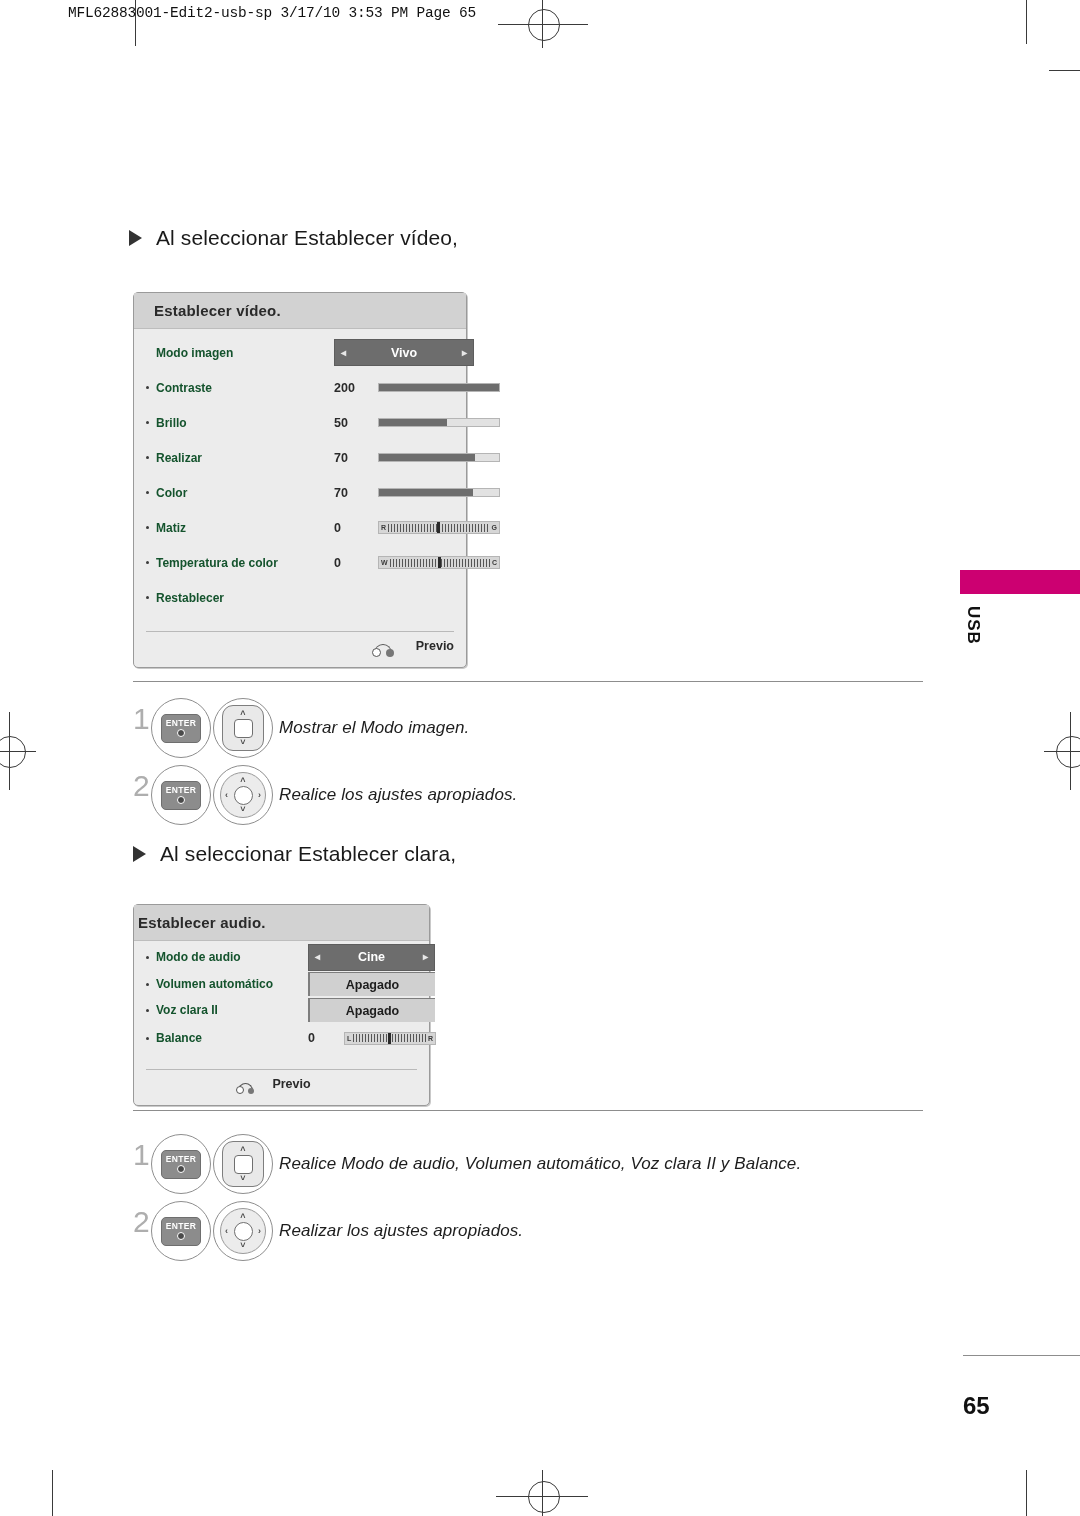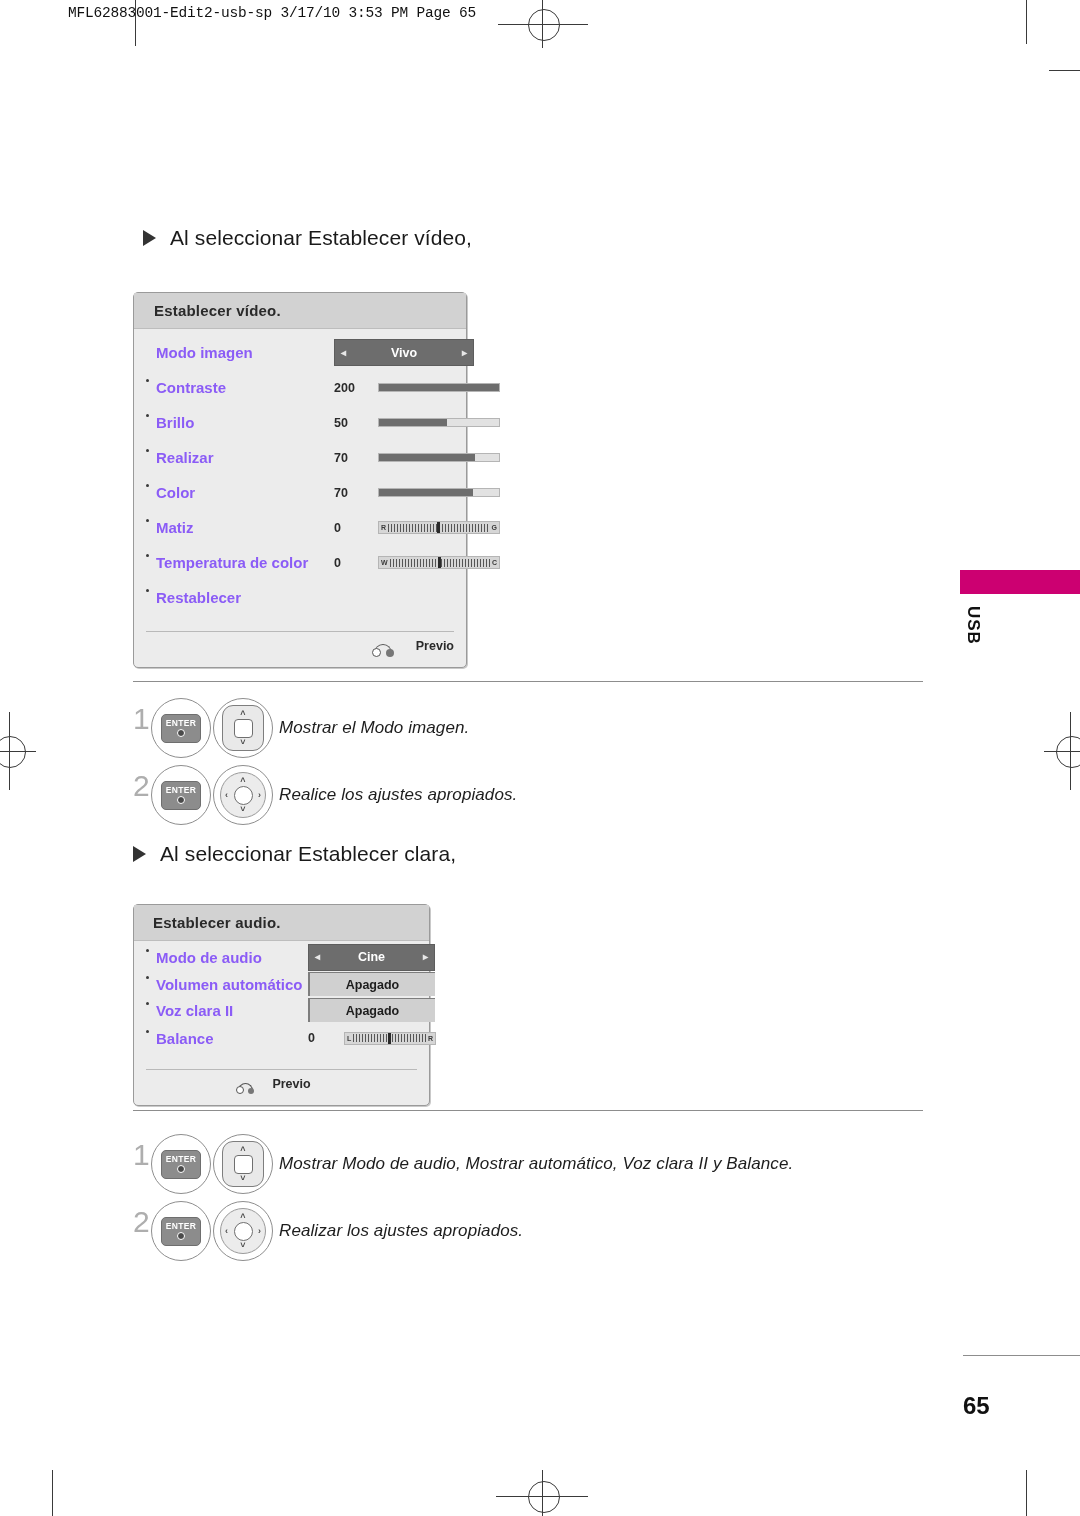--- a/index.html
+++ b/index.html
@@ -50,22 +50,22 @@
     border-bottom:1px solid #bdbdbd;
     letter-spacing:.2px;
   }
   .osd-body{position:relative;padding:6px 12px 0 12px;}
 
   .row{
     display:flex;align-items:center;
     height:35px;position:relative;
   }
   .row .lbl{
-    font-size:15px;font-weight:bold;color:#8b5cf6;
-    display:flex;align-items:flex-start;gap:7px;
+    font-size:12px;font-weight:bold;color:#14532d;
+    display:flex;align-items:center;gap:7px;
     white-space:nowrap;
   }
   .bullet{
     width:3px;height:3px;border-radius:50%;background:#3b3b3b;
     display:inline-block;flex:none;
   }
   .bullet.hidden{visibility:hidden;}
 
   .val-num{
     position:absolute;left:188px;width:40px;text-align:left;
@@ -220,21 +220,21 @@
 <div class="reg" style="left:1056px;top:736px;"></div>
 
 <div class="mark vline" style="left:52px;top:1470px;height:46px;"></div>
 <div class="mark vline" style="left:1026px;top:1470px;height:46px;"></div>
 <div class="mark hline" style="left:496px;top:1496px;width:92px;"></div>
 <div class="mark vline" style="left:542px;top:1470px;height:46px;"></div>
 <div class="reg" style="left:528px;top:1481px;"></div>
 
 <div class="slug">MFL62883001-Edit2-usb-sp  3/17/10 3:53 PM  Page 65</div>
 
-<div class="sec-head" style="left:143px;top:226px;">
+<div class="sec-head" style="left:129px;top:226px;">
   <span class="tri"></span>
   <span>Al seleccionar Establecer vídeo,</span>
 </div>
 
 <div class="osd" style="left:133px;top:292px;width:334px;">
   <div class="osd-title">Establecer vídeo.</div>
   <div class="osd-body">
 
     <div class="row">
       <span class="lbl">
@@ -380,21 +380,21 @@
   </span>
   <span class="step-text">Realice los ajustes apropiados.</span>
 </div>
 
 <div class="sec-head" style="left:133px;top:842px;">
   <span class="tri"></span>
   <span>Al seleccionar Establecer clara,</span>
 </div>
 
 <div class="osd" style="left:133px;top:904px;width:297px;">
-  <div class="osd-title" style="padding-left:19px;">Establecer audio.</div>
+  <div class="osd-title" style="padding-left:4px;">Establecer audio.</div>
   <div class="osd-body" style="padding-top:2px;">
 
     <div class="row" style="height:28px;">
       <span class="lbl">
         <span class="bullet"></span>
         <span>Modo de audio</span>
       </span>
       <span class="sel-dark" style="left:162px;width:127px;">
         <span class="ar l">◂</span>
         <span>Cine</span>
@@ -454,21 +454,21 @@
       <span class="kdot"></span>
     </span>
   </span>
   <span class="btn-ring" style="margin-left:2px;">
     <span class="nav-key">
       <span class="cv up">˄</span>
       <span class="ctr"></span>
       <span class="cv dn">˅</span>
     </span>
   </span>
-  <span class="step-text">Mostrar Modo de audio, Mostrar automático, Voz clara II y Balance.</span>
+  <span class="step-text">Realice Modo de audio, Volumen automático, Voz clara II y Balance.</span>
 </div>
 
 <div class="step" style="left:133px;top:1201px;">
   <span class="step-num">2</span>
   <span class="btn-ring">
     <span class="enter-key">
       <span>ENTER</span>
       <span class="kdot"></span>
     </span>
   </span>

